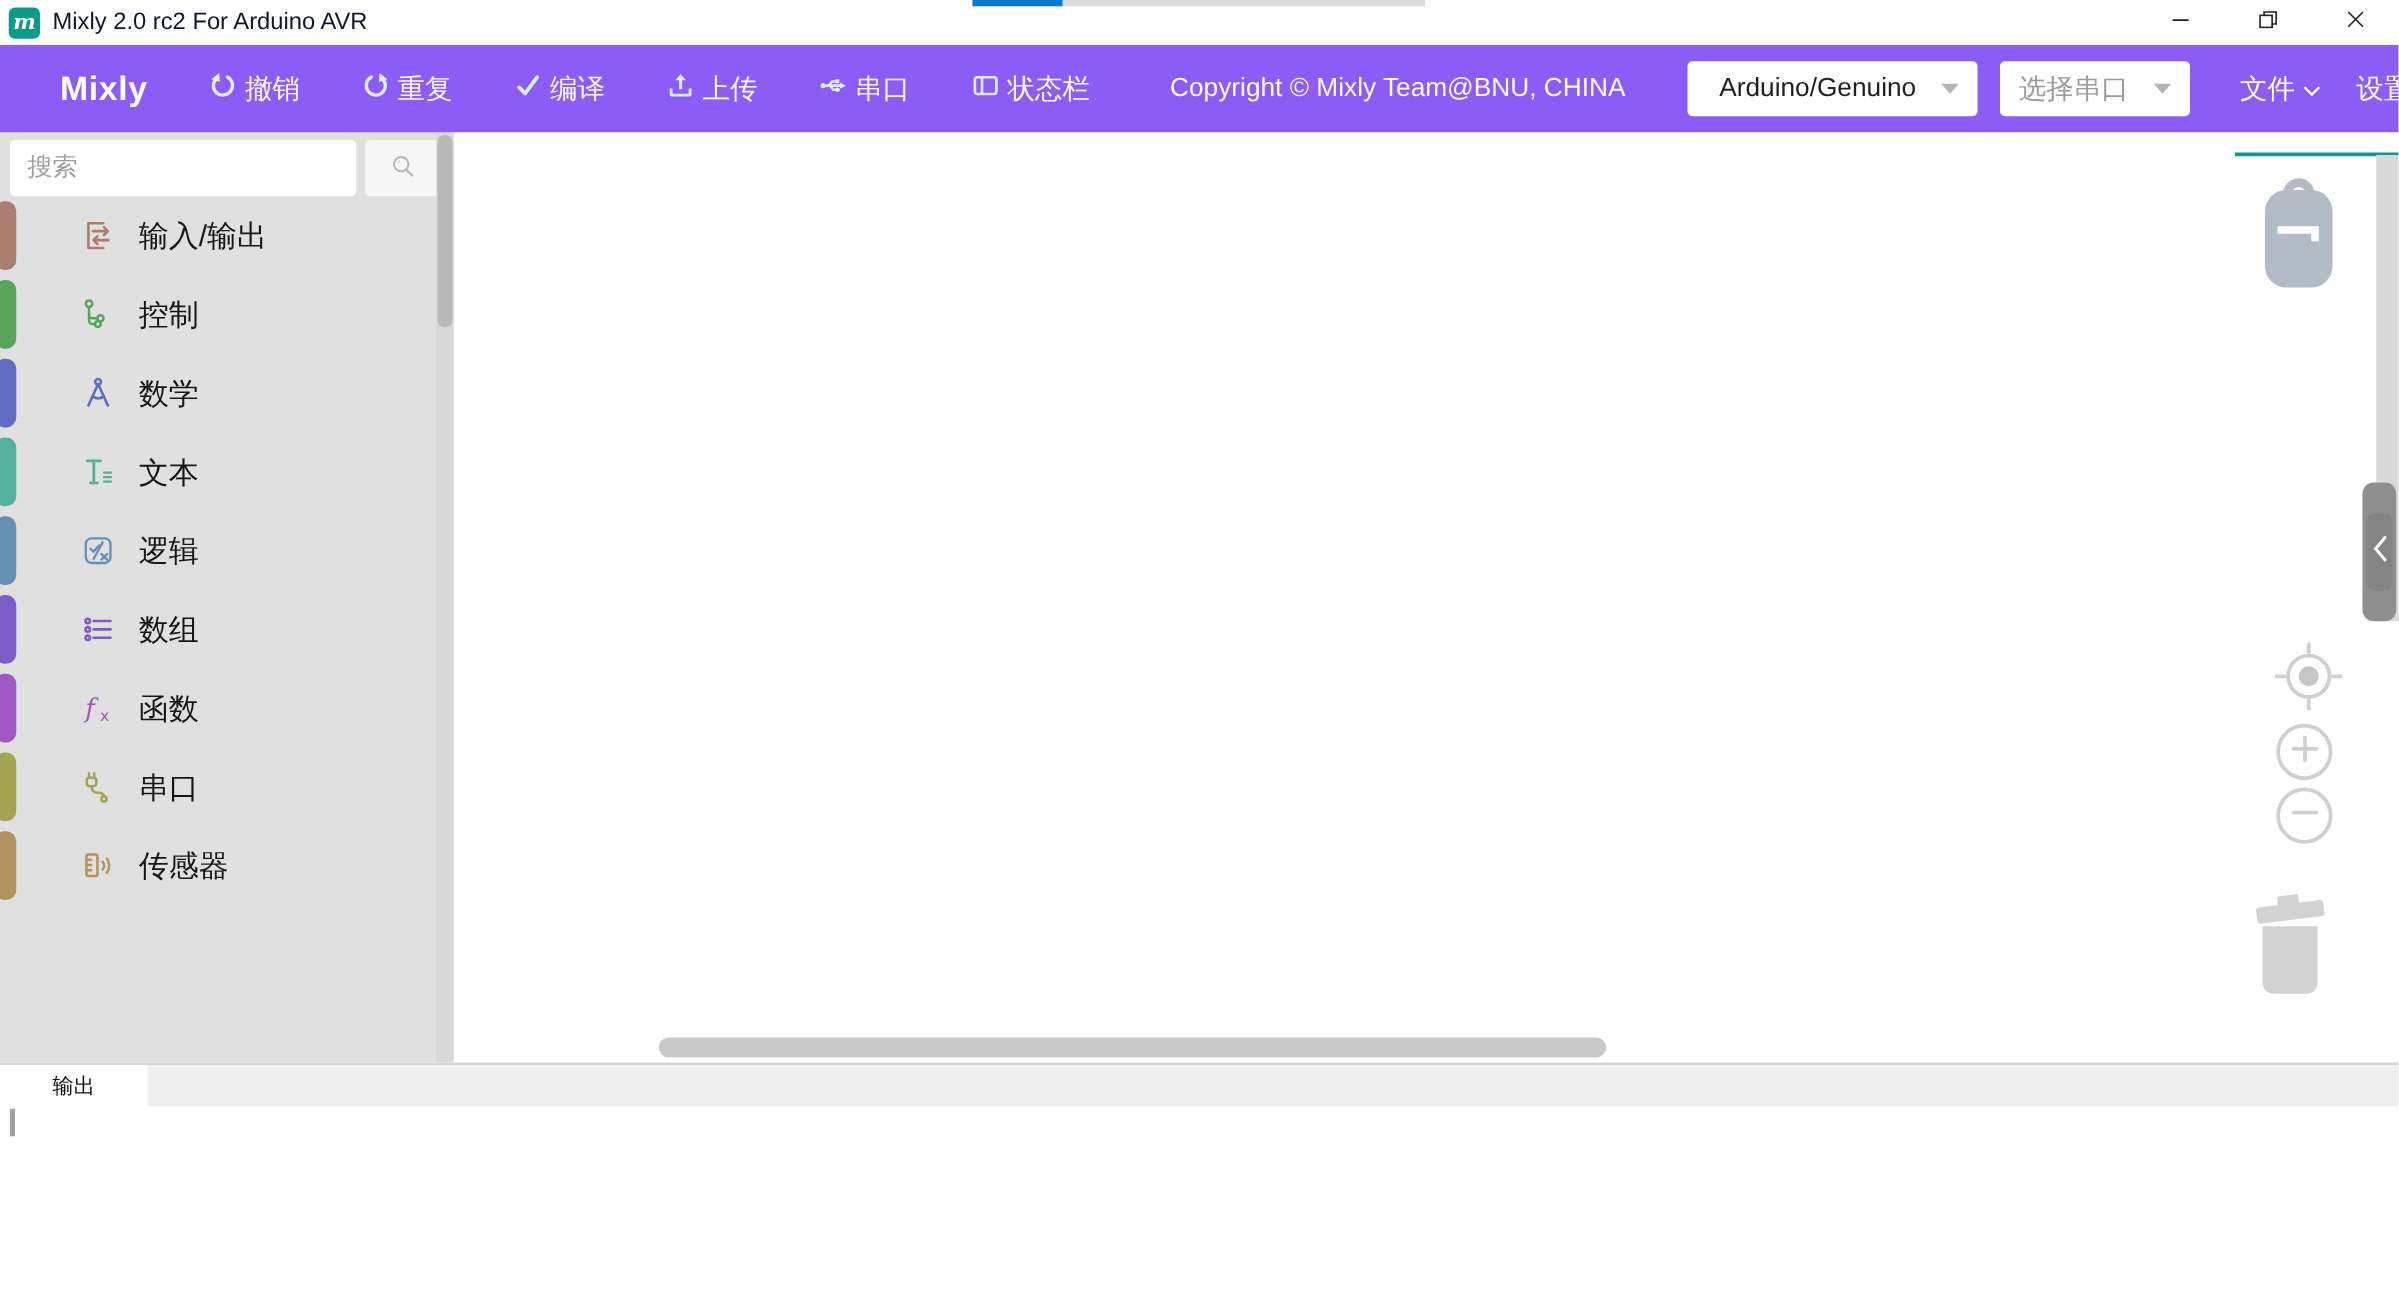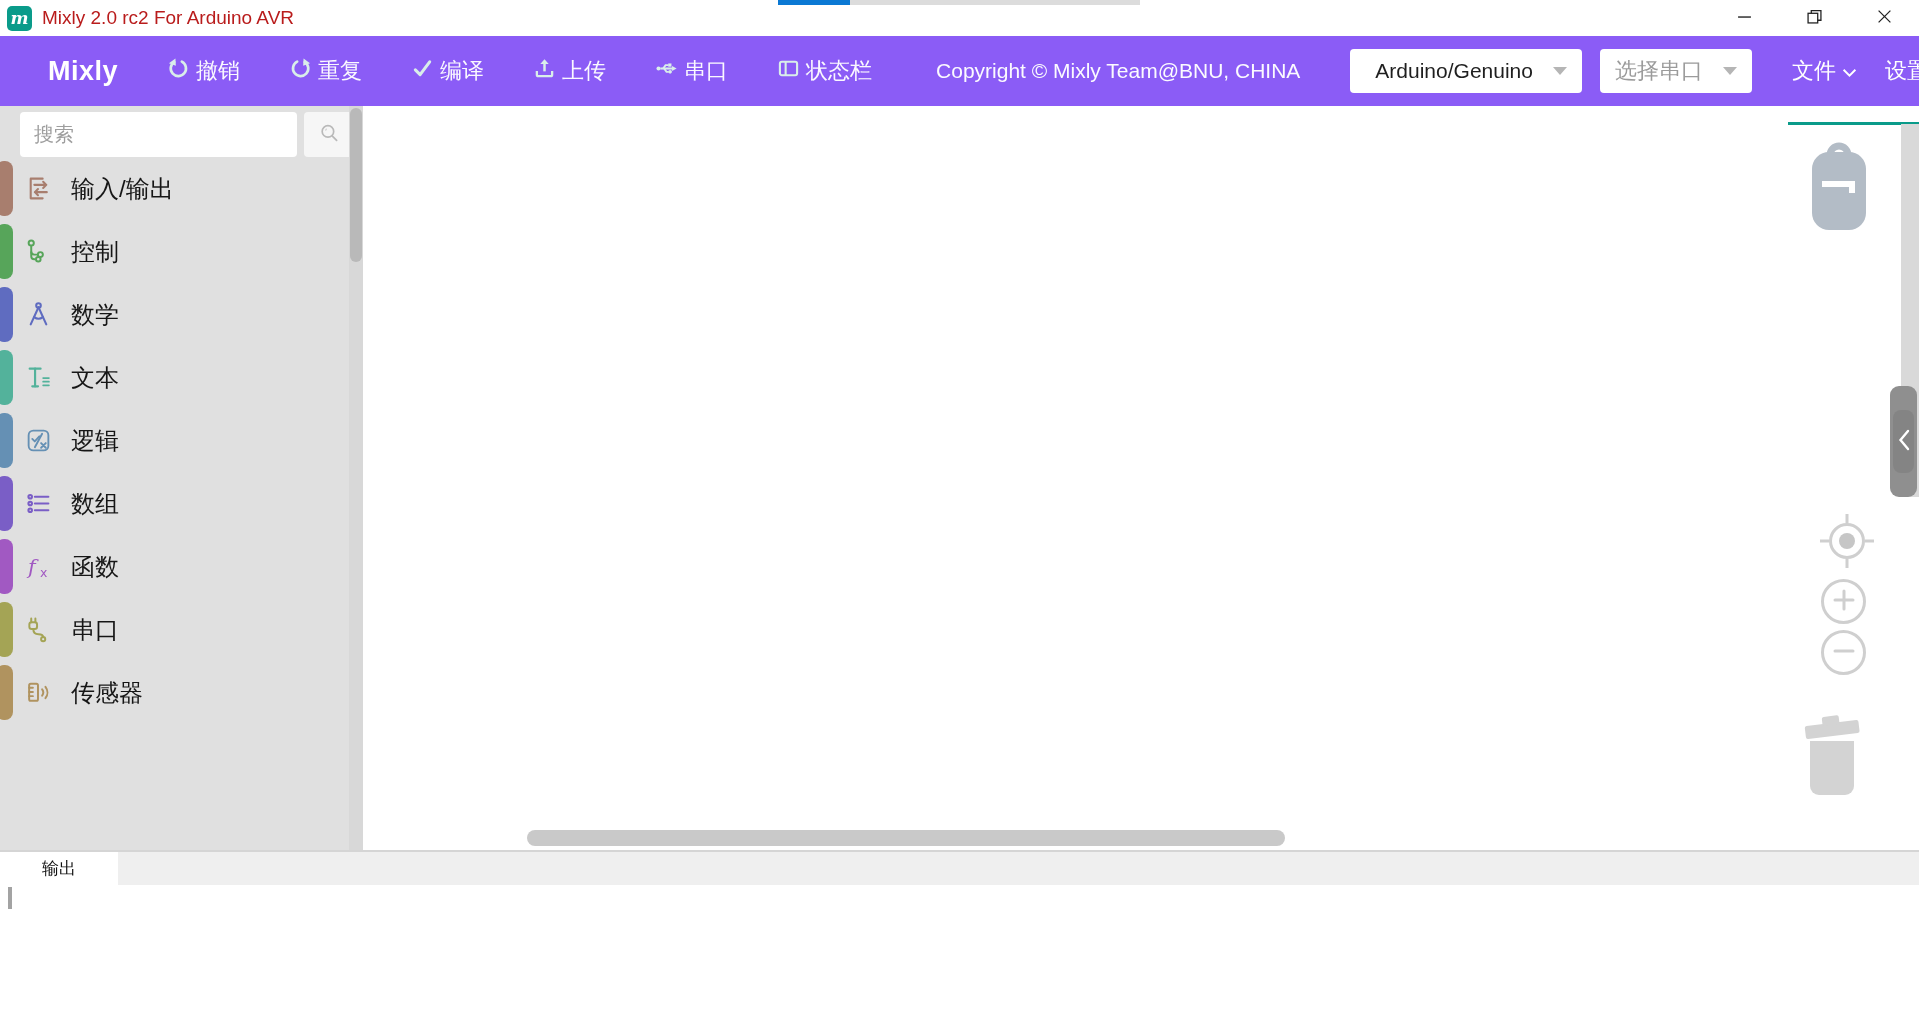--- a/index.html
+++ b/index.html
@@ -5,21 +5,21 @@
   * { margin:0; padding:0; box-sizing:border-box; }
   html,body { background:#ffffff; }
   body { font-family:"Liberation Sans","DejaVu Sans",sans-serif; }
   .app { position:relative; width:1919px; height:1032px; overflow:hidden; background:#fff; }
 
   
   .titlebar { position:absolute; left:0; top:0; width:100%; height:36px; background:#fff; display:flex; align-items:center; }
   .logo { width:25px; height:25px; margin-left:7px; border-radius:5px; background:#0a9b8a; color:#fff;
           display:flex; align-items:center; justify-content:center;
           font:italic bold 17px "DejaVu Serif", serif; }
-  .title-text { margin-left:10px; font-size:19px; color:#b91c1c; }
+  .title-text { margin-left:10px; font-size:19px; color:#0f172a; }
   .progressbar { position:absolute; left:778px; top:0; width:362px; height:5px; background:#dcdcdc; }
   .progress-fill { height:100%; background:#0b79d4; width:0; }
   .win-controls { position:absolute; right:0; top:0; height:36px; display:flex; }
   .win-btn { width:70px; height:36px; display:flex; align-items:center; justify-content:center; cursor:pointer; }
 
   
   .toolbar { position:absolute; left:0; top:36px; width:100%; height:70px; background:#8b5cf6;
              display:flex; align-items:center; color:#fff; }
   .brand { margin-left:48px; font-size:27px; font-weight:bold; letter-spacing:.5px; }
   .tb-group { display:contents; }
@@ -31,28 +31,28 @@
   .select-box.board { margin-left:50px; font-size:21px; color:#1f1f1f;padding-left:25px; }
   .select-box.port  { margin-left:18px; font-size:22px; color:#9b9b9b; }
   .caret-down { width:0; height:0; border-left:7px solid transparent; border-right:7px solid transparent;
                 border-top:8px solid #b5b5b5; margin-left:20px; }
   .menu { display:flex; align-items:center; gap:6px; font-size:22px; cursor:pointer; white-space:nowrap; }
   .menu.file { margin-left:40px;text-align:right; }
   .menu.settings { margin-left:28px; }
 
   
   .sidebar { position:absolute; left:0; top:106px; width:363px; height:744px; background:#e0e0e0; overflow:hidden; }
-  .search-row { display:flex; gap:7px; padding:6px 8px 0 20px; height:51px; }
+  .search-row { display:flex; gap:7px; padding:6px 8px 0 8px; height:51px; }
   .search-input { width:277px; height:45px; border:none; border-radius:4px; background:#fff;
                   font-size:20px; padding:0 14px; color:#333; outline:none; font-family:inherit; }
   .search-input::placeholder { color:#9e9e9e; }
   .search-btn { width:61px; height:45px; border:none; border-radius:4px; background:#f6f6f6;
                 display:flex; align-items:center; justify-content:center; cursor:pointer; }
   .cat-list { position:absolute; left:0; top:51px; right:0; bottom:0; }
-  .cat-row { height:63px; display:flex; align-items:center; position:relative; cursor:pointer; }
+  .cat-row { height:63px; display:flex; align-items:center; position:relative; cursor:pointer;padding-left:40px; }
   .cat-bar { position:absolute; left:-4px; top:4px; width:17px; height:55px; border-radius:8px; }
   .cat-icon { margin-left:25px; width:27px; height:27px; display:inline-block; }
   .cat-icon svg { width:100%; height:100%; }
   .cat-label { margin-left:19px; font-size:24px; color:#161616; }
   .side-scroll { position:absolute; right:0; top:0; bottom:0; width:14px; background:#d8d8d8; z-index:5; }
   .side-thumb { position:absolute; left:1px; top:2px; width:12px; height:154px; background:#b9b9b9; border-radius:6px; }
 
   
   .canvas { position:absolute; left:363px; top:106px; width:1556px; height:744px; background:#fff; }
   .teal-edge { position:absolute; left:1425px; top:16px; right:0; height:3px; background:#0a9b8a; }

